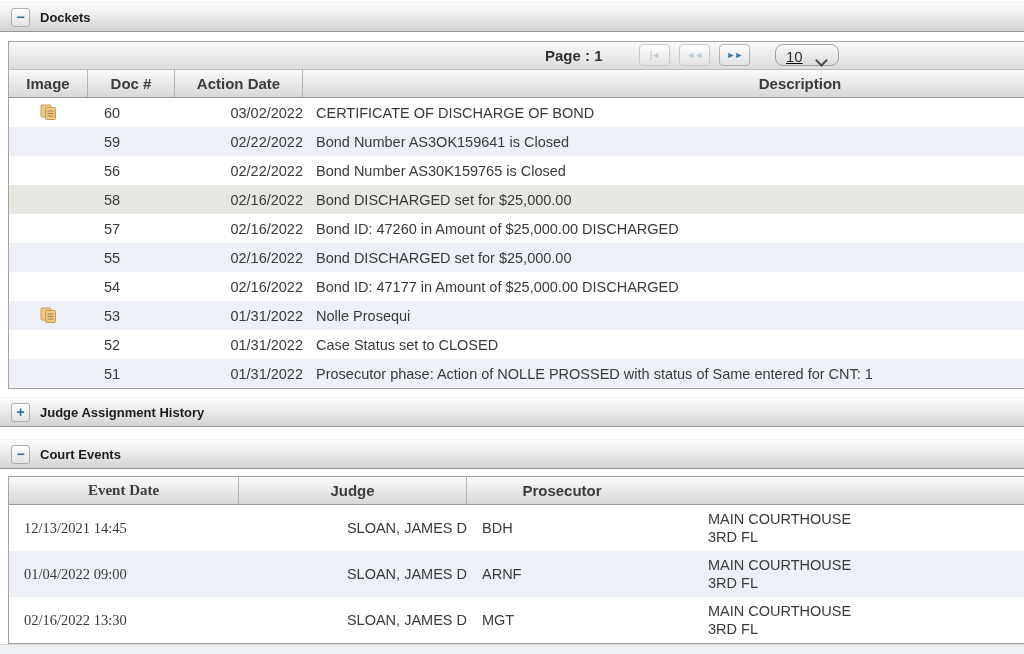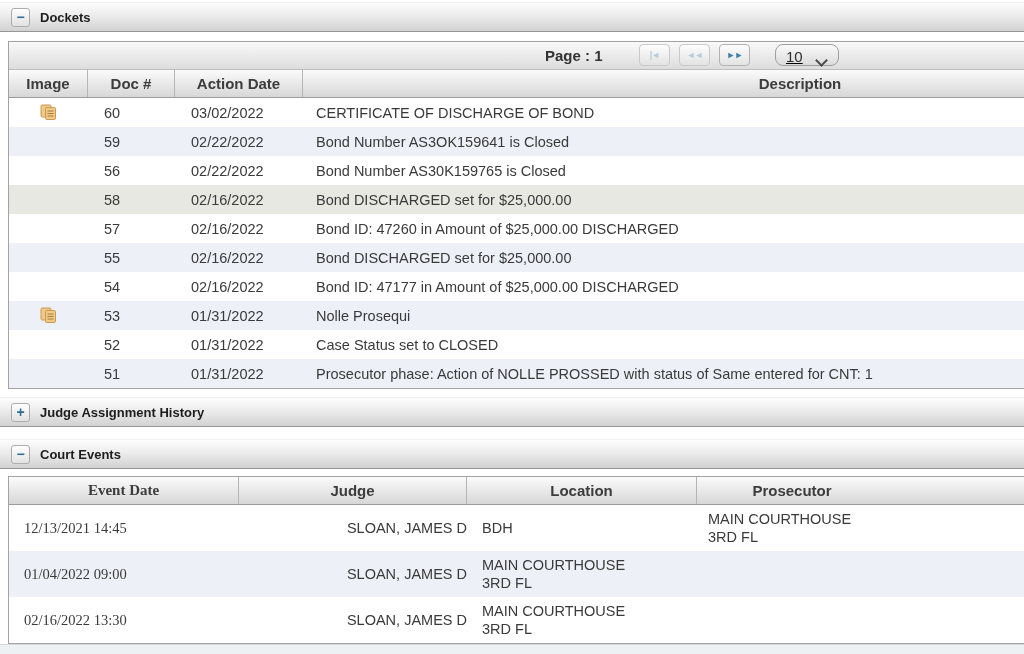--- a/index.html
+++ b/index.html
@@ -71,21 +71,21 @@
   }
   .hcell{
     box-sizing:border-box;display:flex;align-items:center;justify-content:center;
     font-size:15px;font-weight:bold;color:#3c3c3c;
     border-right:1px solid #b5b5b5;
   }
   .hcell:last-child{border-right:none;}
   
   .c-image{width:79px;flex:0 0 auto;}
   .c-doc{width:87px;flex:0 0 auto;}
-  .c-date{width:128px;flex:0 0 auto;}
+  .c-date{width:128px;flex:0 0 auto;text-align:right;}
   .c-desc{flex:1;}
   .drow{display:flex;height:29px;align-items:center;font-size:14.5px;color:#3a3a3a;}
   .drow:nth-child(even){background:#edf1f7;}
   .drow.highlight{background:#e8e8e3;}
   .dcell{box-sizing:border-box;}
   .drow .c-image{display:flex;justify-content:center;}
   .drow .c-doc{padding-left:16px;}
   .drow .c-date{padding-left:16px;}
   .drow .c-desc{padding-left:13px;white-space:nowrap;overflow:hidden;}
   .doc-icon{display:inline-block;width:18px;height:17px;cursor:pointer;}
@@ -257,41 +257,42 @@
 
 <div class="section-bar" style="margin-top:12px;">
   <div class="toggle-btn">−</div>
   <div class="section-title">Court Events</div>
 </div>
 
 <div class="panel" id="events-panel">
   <div class="hrow">
     <div class="hcell e-date">Event Date</div>
     <div class="hcell e-judge">Judge</div>
-    <div class="hcell e-loc">Location</div>
     <div class="hcell e-pros">Prosecutor</div>
   </div>
   <div id="events-rows">
   <div class="erow">
     <div class="ecell e-date">12/13/2021 14:45</div>
     <div class="ecell e-judge">SLOAN, JAMES D</div>
     <div class="ecell e-type">BDH</div>
     <div class="ecell e-loc">MAIN COURTHOUSE<br>3RD FL</div>
     <div class="ecell e-pros"></div>
   </div>
 
   <div class="erow">
     <div class="ecell e-date">01/04/2022 09:00</div>
     <div class="ecell e-judge">SLOAN, JAMES D</div>
+    <div class="ecell e-type">ARNF</div>
     <div class="ecell e-loc">MAIN COURTHOUSE<br>3RD FL</div>
     <div class="ecell e-pros"></div>
   </div>
 
   <div class="erow">
     <div class="ecell e-date">02/16/2022 13:30</div>
     <div class="ecell e-judge">SLOAN, JAMES D</div>
+    <div class="ecell e-type">MGT</div>
     <div class="ecell e-loc">MAIN COURTHOUSE<br>3RD FL</div>
     <div class="ecell e-pros"></div>
   </div>
 </div>
 </div>
 
 <div class="bottom-strip"></div>
 
 </body></html>

